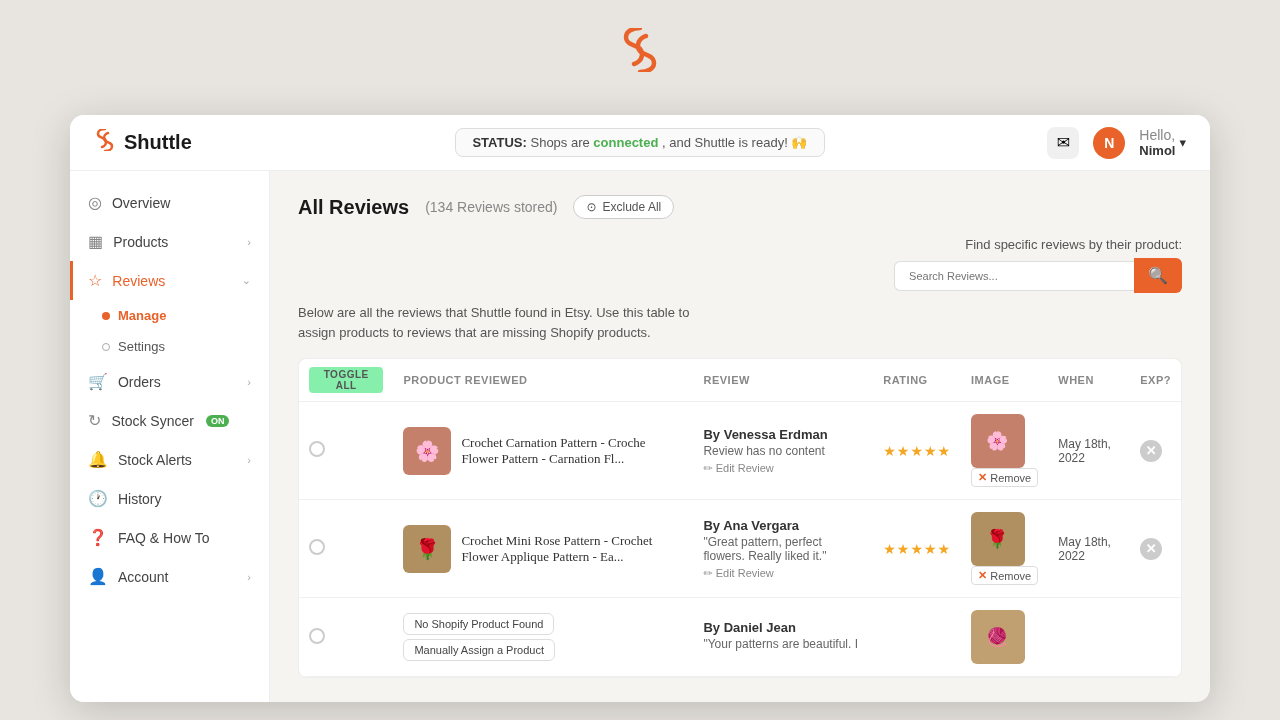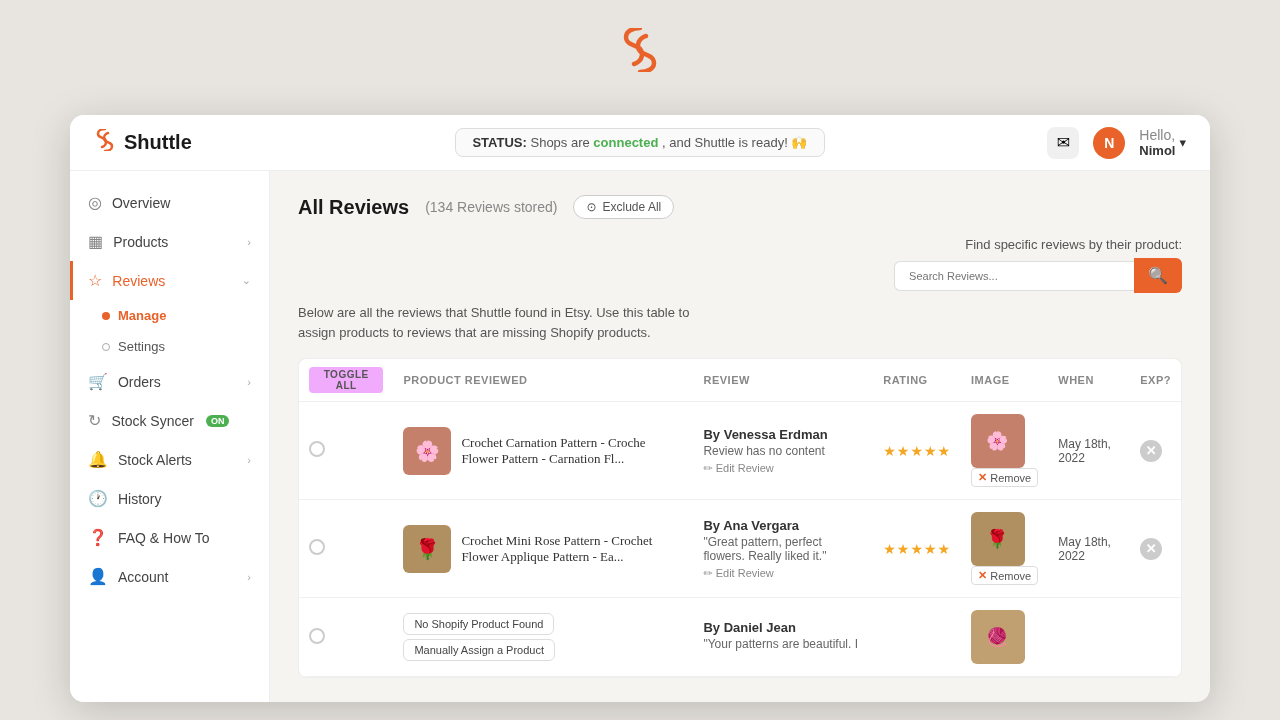--- a/index.html
+++ b/index.html
@@ -278,21 +278,21 @@
       background: #fff;
     }
     .reviews-table td {
       padding: 12px 10px;
       border-bottom: 1px solid #f0f0f0;
       vertical-align: middle;
     }
     .toggle-all-btn {
       font-size: 10px;
       color: #555;
-      background: #f0abfc;
+      background: #86efac;
       border: none;
       border-radius: 4px;
       padding: 2px 8px;
       cursor: pointer;
       font-weight: 600;
       letter-spacing: 0.5px;
     }
     .product-cell {
       display: flex;
       align-items: center;

